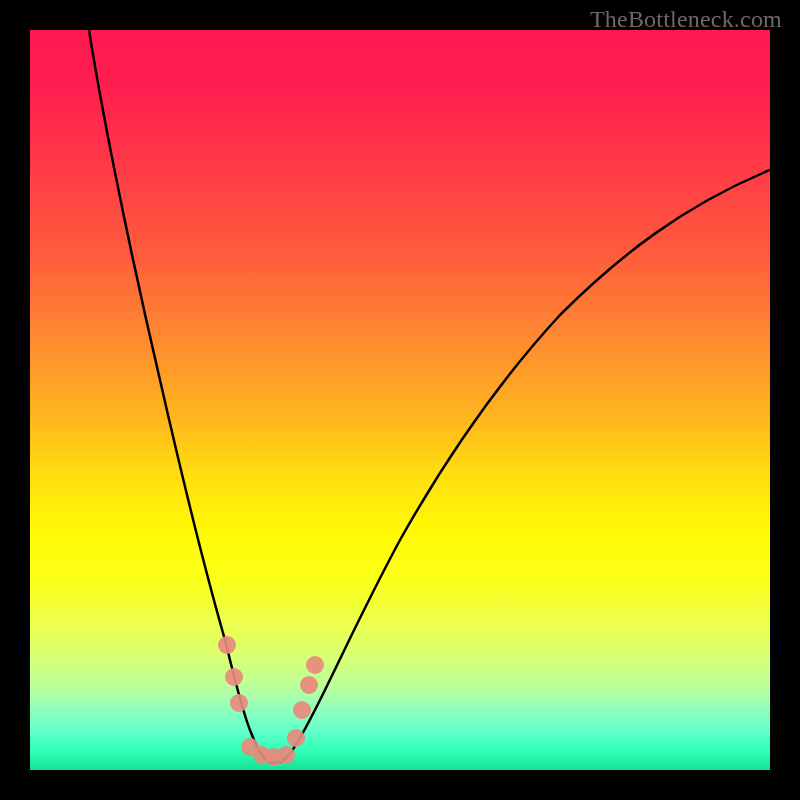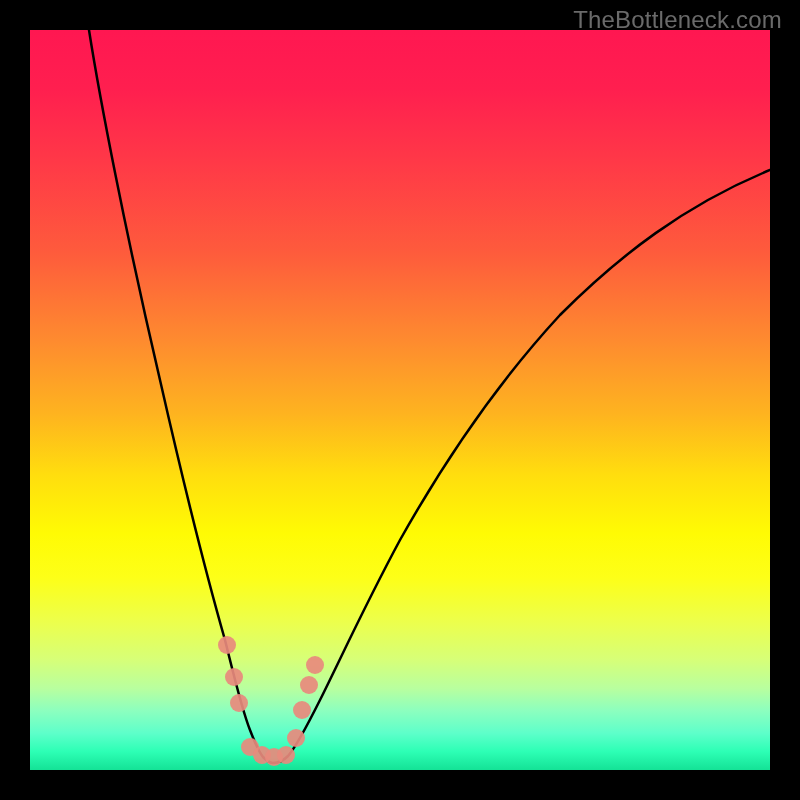--- a/index.html
+++ b/index.html
@@ -14,21 +14,21 @@
     position: relative;
     width: 800px;
     height: 800px;
     background: #000;
   }
   .watermark {
     position: absolute;
     top: 6px;
     right: 18px;
     color: #6a6a6a;
-    font-family: Liberation Sans, sans-serif;
+    font-family: Liberation Serif, serif;
     font-size: 24px;
     letter-spacing: 0.2px;
     z-index: 5;
   }
   .plot {
     position: absolute;
     left: 30px;
     top: 30px;
     width: 740px;
     height: 740px;

